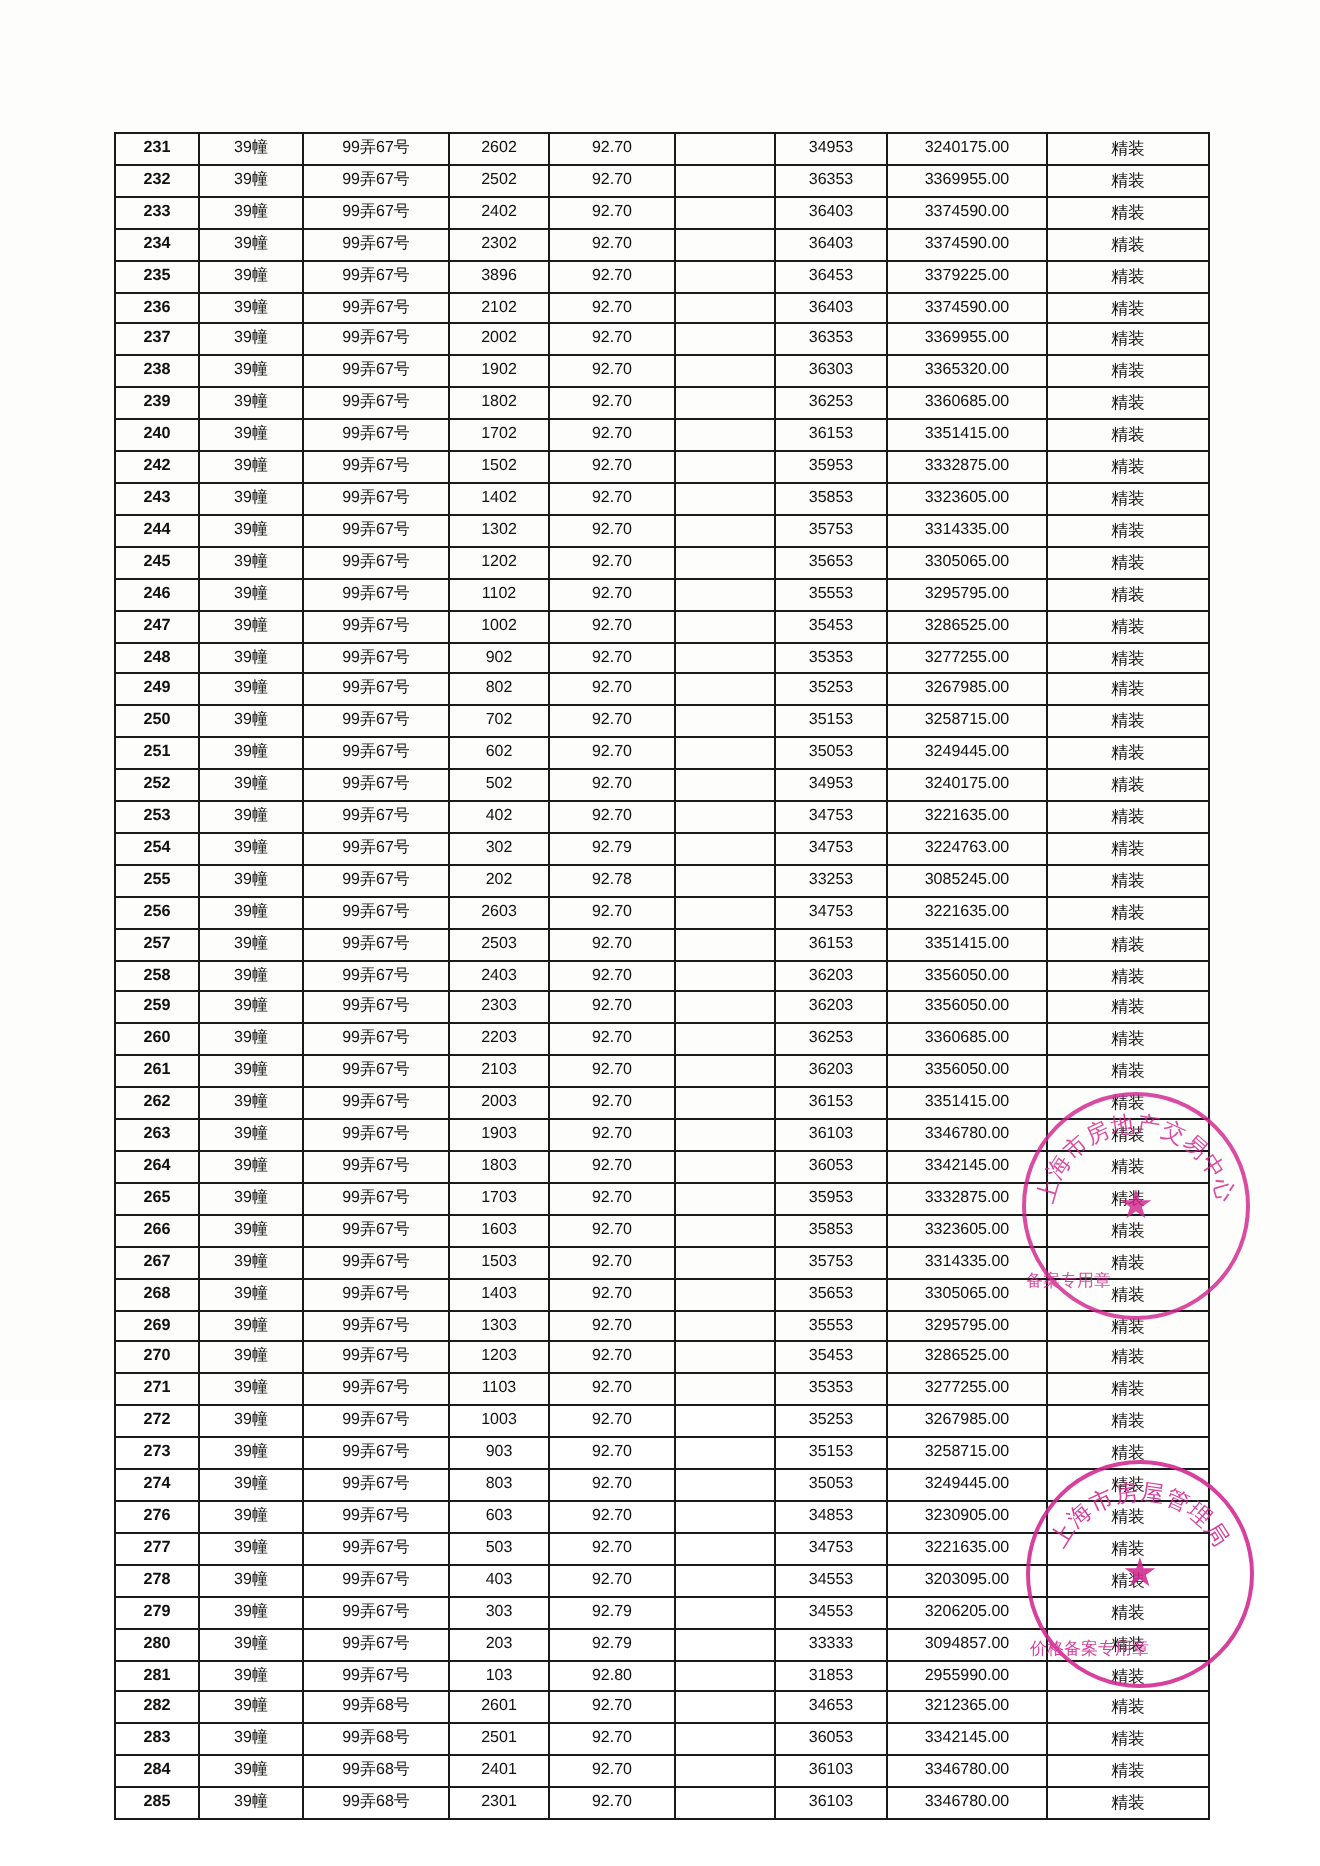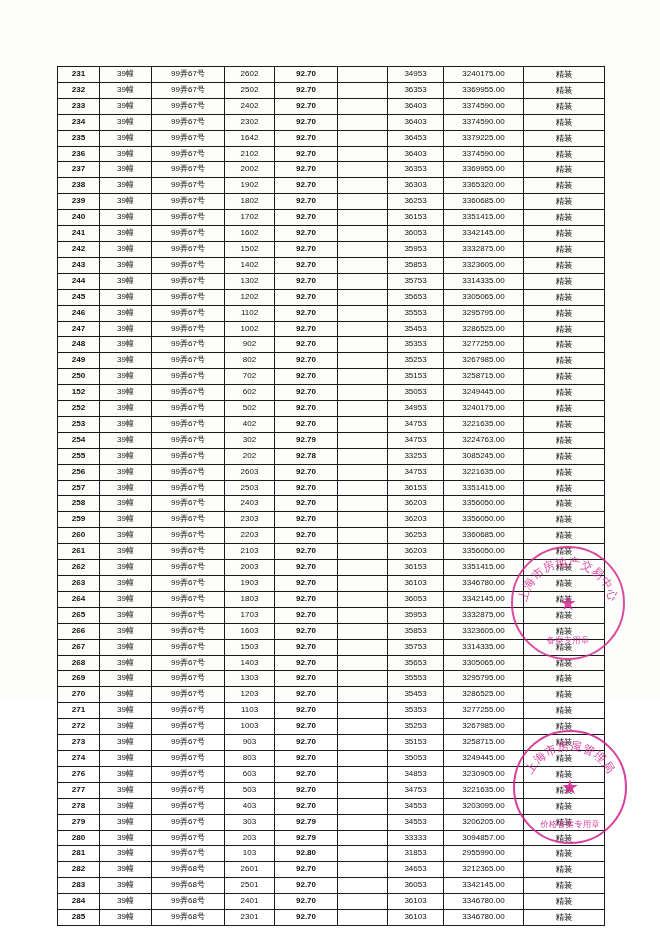--- a/index.html
+++ b/index.html
@@ -53,21 +53,21 @@
   col.c-area   { width: 63px; }
   col.c-gap    { width: 50px; }
   col.c-price  { width: 56px; }
   col.c-total  { width: 80px; }
   col.c-deco   { width: 81px; }
 
   td.cell-seq   { font-size: 8.1px; font-weight: 600; }
   td.cell-bldg  { font-size: 8px; }
   td.cell-addr  { font-size: 8px; margin-top: 44px; }
   td.cell-room  { font-size: 8px; }
-  td.cell-area  { font-size: 8px; font-weight: bold; }
+  td.cell-area  { font-size: 8px; }
   td.cell-gap   { border-left: 1px solid #1a1a1a; border-right: 1px solid #1a1a1a; }
   td.cell-price { font-size: 8px; }
   td.cell-total { font-size: 8px; }
   td.cell-deco  { font-size: 8.4px; }
 
   
 
   
   .stamp {
     position: absolute;
@@ -112,21 +112,20 @@
     font-family: "Liberation Serif", serif;
     font-size: 11.5px;
     fill: #d2268f;
     letter-spacing: 0.5px;
   }
   .stamp-bottom-text {
     position: absolute;
     left: 0;
     right: 0;
     bottom: 11px;
-    text-align: center;
     font-family: "Liberation Serif", serif;
     font-size: 8.5px;
     color: #d2268f;
   }
 </style>
 </head>
 <body>
 
 <div id="page">
 
@@ -185,21 +184,21 @@
             <td class="cell-area">92.70</td>
             <td class="cell-gap"></td>
             <td class="cell-price">36403</td>
             <td class="cell-total">3374590.00</td>
             <td class="cell-deco">精装</td>
           </tr>
           <tr>
             <td class="cell-seq">235</td>
             <td class="cell-bldg">39幢</td>
             <td class="cell-addr">99弄67号</td>
-            <td class="cell-room">1642</td>
+            <td class="cell-room">3896</td>
             <td class="cell-area">92.70</td>
             <td class="cell-gap"></td>
             <td class="cell-price">36453</td>
             <td class="cell-total">3379225.00</td>
             <td class="cell-deco">精装</td>
           </tr>
           <tr>
             <td class="cell-seq">236</td>
             <td class="cell-bldg">39幢</td>
             <td class="cell-addr">99弄67号</td>
@@ -248,31 +247,20 @@
             <td class="cell-bldg">39幢</td>
             <td class="cell-addr">99弄67号</td>
             <td class="cell-room">1702</td>
             <td class="cell-area">92.70</td>
             <td class="cell-gap"></td>
             <td class="cell-price">36153</td>
             <td class="cell-total">3351415.00</td>
             <td class="cell-deco">精装</td>
           </tr>
           <tr>
-            <td class="cell-seq">241</td>
-            <td class="cell-bldg">39幢</td>
-            <td class="cell-addr">99弄67号</td>
-            <td class="cell-room">1602</td>
-            <td class="cell-area">92.70</td>
-            <td class="cell-gap"></td>
-            <td class="cell-price">36053</td>
-            <td class="cell-total">3342145.00</td>
-            <td class="cell-deco">精装</td>
-          </tr>
-          <tr>
             <td class="cell-seq">242</td>
             <td class="cell-bldg">39幢</td>
             <td class="cell-addr">99弄67号</td>
             <td class="cell-room">1502</td>
             <td class="cell-area">92.70</td>
             <td class="cell-gap"></td>
             <td class="cell-price">35953</td>
             <td class="cell-total">3332875.00</td>
             <td class="cell-deco">精装</td>
           </tr>
@@ -358,21 +346,21 @@
             <td class="cell-bldg">39幢</td>
             <td class="cell-addr">99弄67号</td>
             <td class="cell-room">702</td>
             <td class="cell-area">92.70</td>
             <td class="cell-gap"></td>
             <td class="cell-price">35153</td>
             <td class="cell-total">3258715.00</td>
             <td class="cell-deco">精装</td>
           </tr>
           <tr>
-            <td class="cell-seq">152</td>
+            <td class="cell-seq">251</td>
             <td class="cell-bldg">39幢</td>
             <td class="cell-addr">99弄67号</td>
             <td class="cell-room">602</td>
             <td class="cell-area">92.70</td>
             <td class="cell-gap"></td>
             <td class="cell-price">35053</td>
             <td class="cell-total">3249445.00</td>
             <td class="cell-deco">精装</td>
           </tr>
           <tr>

